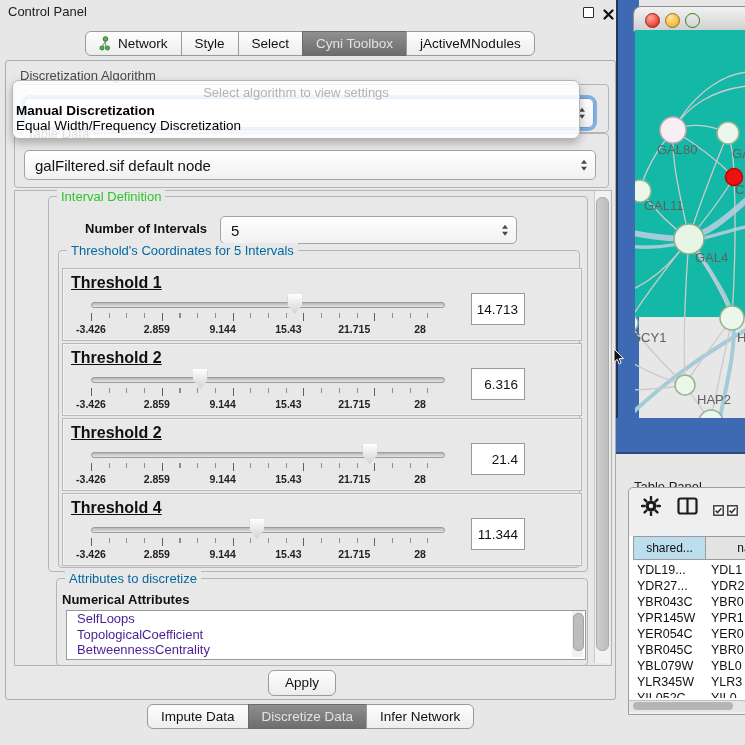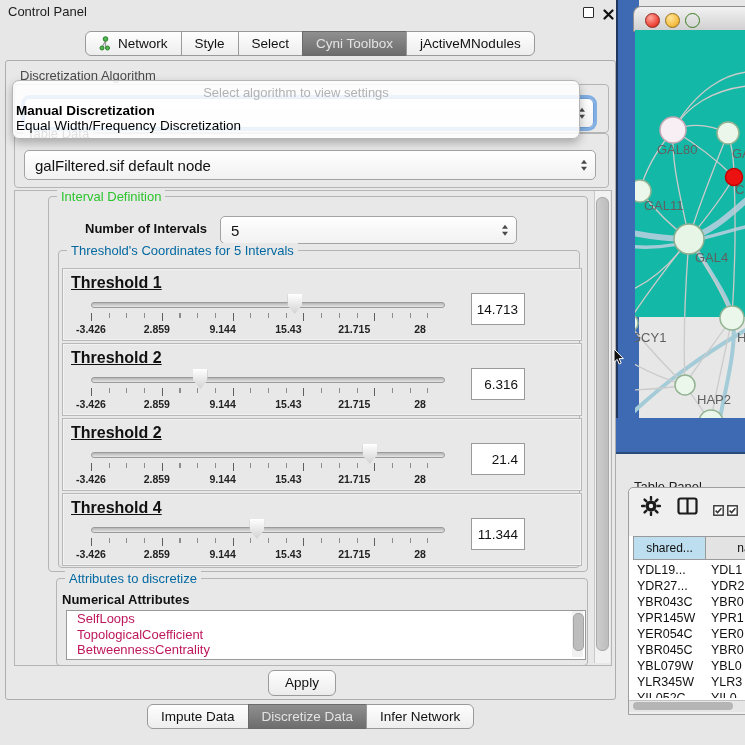--- a/index.html
+++ b/index.html
@@ -75,21 +75,21 @@
   .ticks-minor{position:absolute;left:2px;top:20px;width:354px;height:5px;
      background:repeating-linear-gradient(90deg,#8d8d8d 0,#8d8d8d 1px,rgba(0,0,0,0) 1px,rgba(0,0,0,0) 5%);}
   .ticklabels{position:absolute;left:2px;top:30px;width:329px;height:12px;}
   .ticklabels span{position:absolute;transform:translateX(-50%);font-size:10.5px;font-weight:bold;color:#222;white-space:nowrap;}
   .valbox{position:absolute;left:408px;top:24px;width:54px;height:32px;background:#fff;border:1px solid #9a9a9a;
      font-size:13.5px;color:#111;text-align:right;line-height:32px;padding-right:6px;box-sizing:border-box;}
 
   #attr-group{left:56px;top:578px;width:530px;height:86px;}
   #attr-sublabel{left:62px;top:592px;font-size:13px;font-weight:bold;color:#111;}
   #attr-list{left:66px;top:610px;width:518px;height:48px;background:#fff;border:1px solid #9a9a9a;overflow:hidden;}
-  .attr-item{padding-left:10px;font-size:13px;color:#be185d;line-height:15.5px;white-space:nowrap;}
+  .attr-item{padding-left:10px;font-size:13px;color:#4c1d95;line-height:15.5px;white-space:nowrap;}
   #attr-scroll{left:572px;top:611px;width:11px;height:46px;background:#f0f0f0;}
   #attr-thumb{left:573px;top:613px;width:9px;height:36px;background:#bdbdbd;border:1px solid #a2a2a2;border-radius:5px;}
 
   #apply-btn{left:268px;top:670px;width:66px;height:24px;background:linear-gradient(#fefefe,#ececec);
      border:1px solid #9a9a9a;border-radius:6px;font-size:13.5px;color:#111;text-align:center;line-height:24px;}
 
   
   #blue-frame{left:616px;top:0;width:21px;height:452px;background:#3d6ab3;border-left:2px solid #22365c;}
   #blue-frame-bottom{left:616px;top:418px;width:129px;height:34px;background:#3d6ab3;border-bottom:2px solid #2a4a7a;}
   #mac-titlebar{left:633px;top:6px;width:112px;height:24px;background:linear-gradient(#f2f2f2,#cfcfcf);

